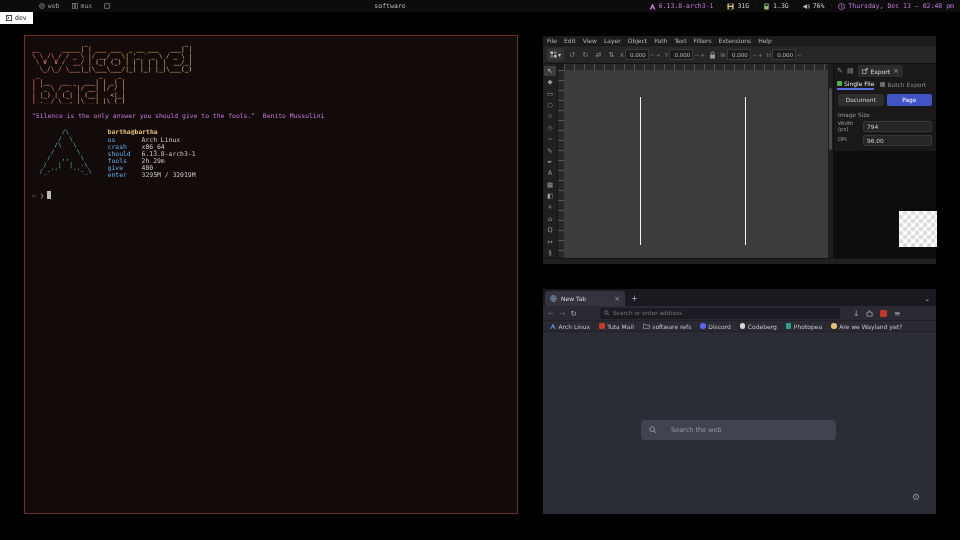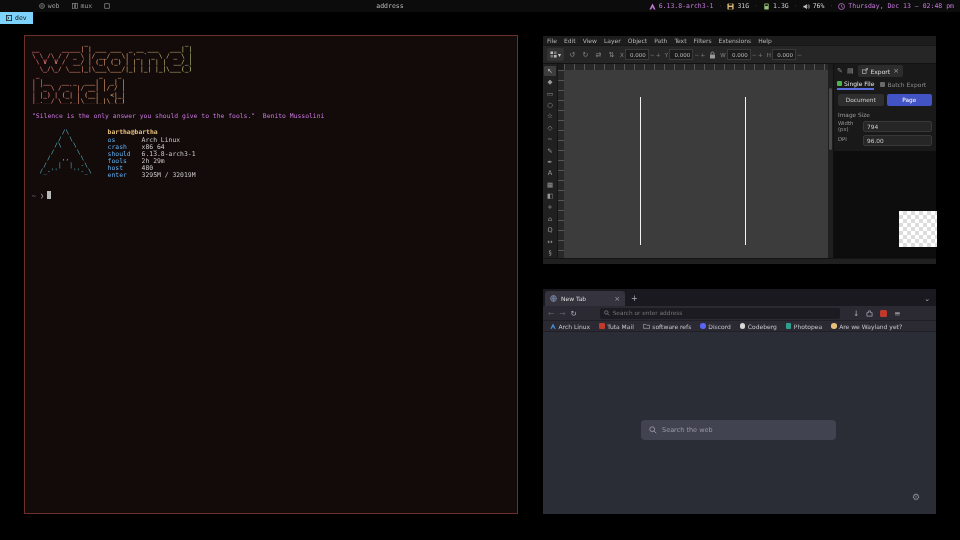--- a/index.html
+++ b/index.html
@@ -5,21 +5,21 @@
   * { margin:0; padding:0; box-sizing:border-box; }
   html,body { width:960px; height:540px; background:#000; overflow:hidden;
               font-family:"DejaVu Sans", sans-serif; }
   .mono { font-family:"DejaVu Sans Mono", monospace; }
 
   
   #topbar { position:absolute; left:0; top:0; width:960px; height:12px;
             background:#0c0c0c; display:flex; align-items:center;
             font-family:"DejaVu Sans Mono", monospace; font-size:6.5px; color:#9a9a9a; }
   .tag { display:inline-flex; align-items:center; gap:3px; height:12px; padding:0 6px; cursor:default; }
-  .tag.active { background:#7dd3fc; color:#151515;margin-top:23px; }
+  .tag.active { background:#ffffff; color:#151515;margin-top:23px; }
   .tag svg { width:6px; height:6px; }
   #bar-title { position:absolute; left:345px; width:90px; text-align:center; color:#b8b8b8; }
   #bar-status { position:absolute; right:6px; display:flex; align-items:center; gap:5px; }
   .mod { display:inline-flex; align-items:center; gap:3px; color:#cfcfcf; }
   .mod svg { width:7px; height:7px; }
   .sep { color:#3c3c3c; }
   .c-pink { color:#c678dd; }
 
   
   #terminal { position:absolute; left:24px; top:35px; width:494px; height:479px;
@@ -115,21 +115,21 @@
                   font-size:5.8px; width:100%; font-family:"DejaVu Sans", sans-serif; }
   #nav-right { display:flex; gap:7px; margin-left:8px; align-items:center; }
   #ublock-ic { width:7px; height:7px; background:#c0392b; border-radius:1.5px; }
   #bookmarks { height:11px; display:flex; align-items:center; gap:9px; padding:0 7px;
                border-bottom:1px solid #201f28; }
   .bm { display:inline-flex; align-items:center; gap:2.5px; color:#c5c5cd; }
   .fav { width:5.5px; height:5.5px; border-radius:1px; display:inline-block; }
   #content { position:relative; height:182px; background:#2b2d36; }
   #nt-search { position:absolute; left:98px; top:88px; width:195px; height:20px;
                background:#414350; border-radius:4px; display:flex; align-items:center;
-               gap:5px; padding:0 8px; color:#9a9aa5; font-size:6.5px; }
+               gap:14px; padding:0 8px; color:#9a9aa5; font-size:6.5px; }
   #nt-gear { position:absolute; right:16px; bottom:12px; color:#8a8a95; font-size:9px; }
 
   svg { display:block; }
 </style>
 </head>
 <body>
 
 <div>
 
   <div id="topbar">
@@ -153,21 +153,21 @@
           <rect x="4.5" y="0.5" width="3" height="7" fill="none" stroke="#9a9a9a" stroke-width="0.8"></rect>
         </svg>
       <span>mux</span>
     </div>
     <div class="tag">
       <svg viewBox="0 0 8 8">
           <rect x="1" y="1" width="6" height="6" fill="none" stroke="#9a9a9a" stroke-width="0.9"></rect>
         </svg>
     </div>
 
-    <div id="bar-title">address</div>
+    <div id="bar-title">software</div>
 
     <div id="bar-status">
       <span class="mod c-pink">
         <svg viewBox="0 0 8 8">
             <path d="M4 0.5L7.5 7.5H5.6L4 4.6 2.4 7.5H0.5z" fill="#c678dd"></path>
           </svg>
         <span>6.13.8-arch3-1</span>
       </span>
       <span class="sep">·</span>
       <span class="mod">
@@ -224,21 +224,21 @@
      /      \
     /   ,,   \
    /   |  |  -\
   /_-''    ''-_\</pre>
       <div id="fetch-info">
         <div id="fetch-user">bartha@bartha</div>
         <div class="inf-row"><span class="lbl">os</span><span class="val">Arch Linux</span></div>
         <div class="inf-row"><span class="lbl">crash</span><span class="val">x86_64</span></div>
         <div class="inf-row"><span class="lbl">should</span><span class="val">6.13.8-arch3-1</span></div>
         <div class="inf-row"><span class="lbl">fools</span><span class="val">2h 29m</span></div>
-        <div class="inf-row"><span class="lbl">host</span><span class="val">480</span></div>
+        <div class="inf-row"><span class="lbl">give</span><span class="val">480</span></div>
         <div class="inf-row"><span class="lbl">enter</span><span class="val">3295M / 32019M</span></div>
       </div>
     </div>
     <div id="prompt">
       <span>~ ❯</span><span id="cursor"></span>
     </div>
   </div>
 
   <div id="inkscape">
     <div id="ink-menubar">

